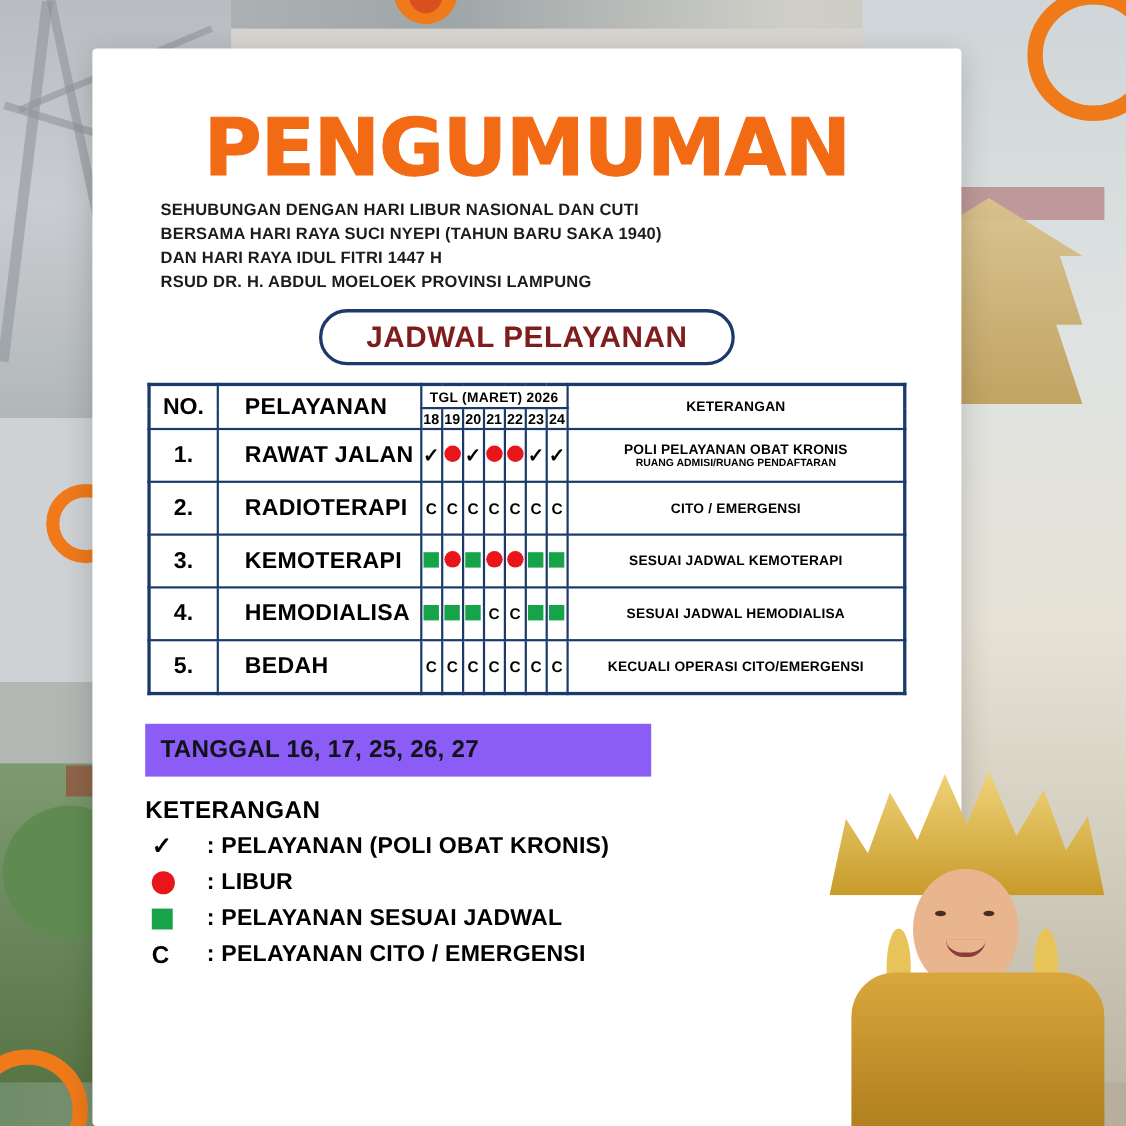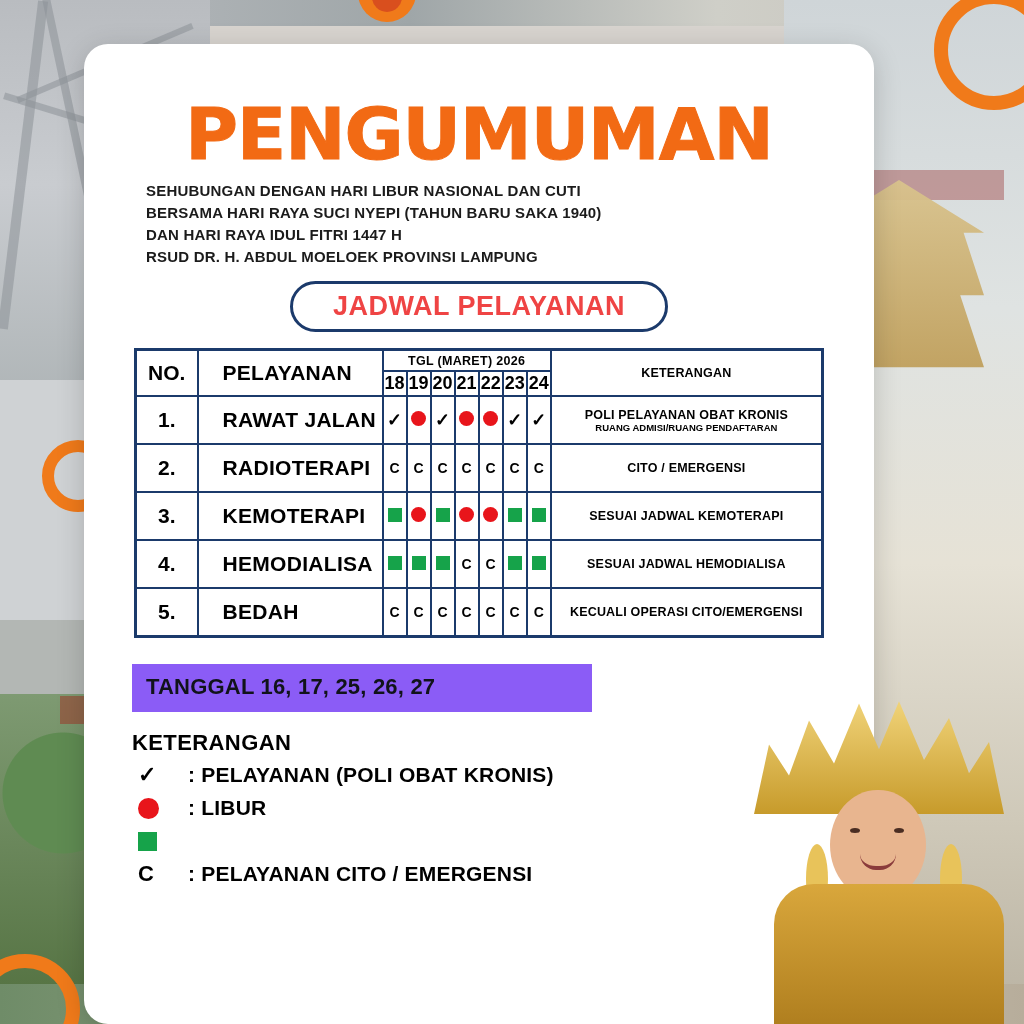--- a/index.html
+++ b/index.html
@@ -48,51 +48,51 @@
   .ring { position:absolute; border-radius:50%; border:14px solid #f07a1a; }
   .ring-tr { right:-30px; top:-10px; width:120px; height:120px; }
   .ring-ml { left:42px; top:440px; width:72px; height:72px; border-width:12px; }
   .ring-bl { left:-30px; bottom:-40px; width:110px; height:110px; }
   .dot-top { position:absolute; left:358px; top:-22px; width:58px; height:44px; background:#f07a1a; border-radius:0 0 40px 40px; }
   .dot-top2 { position:absolute; left:372px; top:-6px; width:30px; height:18px; background:#d94f1e; border-radius:0 0 18px 18px; }
 
   
   .card {
     position:absolute; left:84px; top:44px; width:790px; height:980px;
-    background:#ffffff; border-radius:24px;
+    background:#ffffff; border-radius:4px;
     box-shadow:0 6px 28px rgba(0,0,0,.18);
     padding:34px 40px 0 40px;
   }
 
   .title {
     font-family:"DejaVu Sans", sans-serif;
     font-weight:900; font-size:72px; line-height:.95; color:#f26a14;
     letter-spacing:-1px; text-align:center; margin:22px 0 12px 0;
     -webkit-text-stroke:1px #f26a14;
   }
   .subtitle { color:#1b1b1b; font-weight:bold; font-size:15px; line-height:1.45; letter-spacing:.2px; margin-left:22px; }
 
   .badge-wrap { display:flex; justify-content:center; margin-top:14px; }
   .badge {
     border:3px solid #1b3a6b; border-radius:40px; padding:7px 40px;
-    font-size:27px; font-weight:bold; color:#ef4444; letter-spacing:.5px;
+    font-size:27px; font-weight:bold; color:#7f1d1d; letter-spacing:.5px;
   }
 
   
   .tbl-wrap { margin-top:16px; display:flex; justify-content:center; }
   table.sched {
     border-collapse:collapse; width:690px;
     border:3px solid #1b3a6b;
     border-radius:6px;
     font-size:14px;
   }
   table.sched td, table.sched th { border:2px solid #1b3a6b; text-align:center; }
   .c-no { width:62px; font-size:21px; font-weight:bold; }
   .c-serv { width:185px; font-size:21px; font-weight:bold; text-align:left !important; padding-left:24px; letter-spacing:.3px;}
-  .c-date { width:16px; font-size:18px; font-weight:bold; }
+  .c-date { width:16px; font-size:13px; font-weight:bold; }
   .c-ket { font-size:12.5px; font-weight:bold; letter-spacing:.2px; padding:2px 6px; }
   .hdr-tgl { font-size:12.5px; font-weight:bold; padding:3px 0 2px 0; letter-spacing:.3px;}
   .row { height:48px; }
   .mark-check { font-size:18px; font-weight:bold; }
   .mark-c { font-size:14px; font-weight:bold; }
   .dot-red { display:inline-block; width:15px; height:15px; border-radius:50%; background:#e8151b; }
   .sq-green { display:inline-block; width:14px; height:14px; background:#16a34a; }
   .ket-sub { font-size:9.5px; font-weight:bold; display:block; letter-spacing:0; }
 
   
@@ -265,20 +265,21 @@
       <div class="legend-row">
         <span class="legend-sym">✓</span>
         <span class="legend-txt">: PELAYANAN (POLI OBAT KRONIS)</span>
       </div>
       <div class="legend-row">
         <span class="legend-sym"><span class="lg-dot"></span></span>
         <span class="legend-txt">: LIBUR</span>
       </div>
       <div class="legend-row">
         <span class="legend-sym"><span class="lg-sq"></span></span>
+        <span class="legend-txt">: PELAYANAN SESUAI JADWAL</span>
       </div>
       <div class="legend-row">
         <span class="legend-sym">C</span>
         <span class="legend-txt">: PELAYANAN  CITO / EMERGENSI</span>
       </div>
     </div>
 
 </div>
 
 <div class="model">

